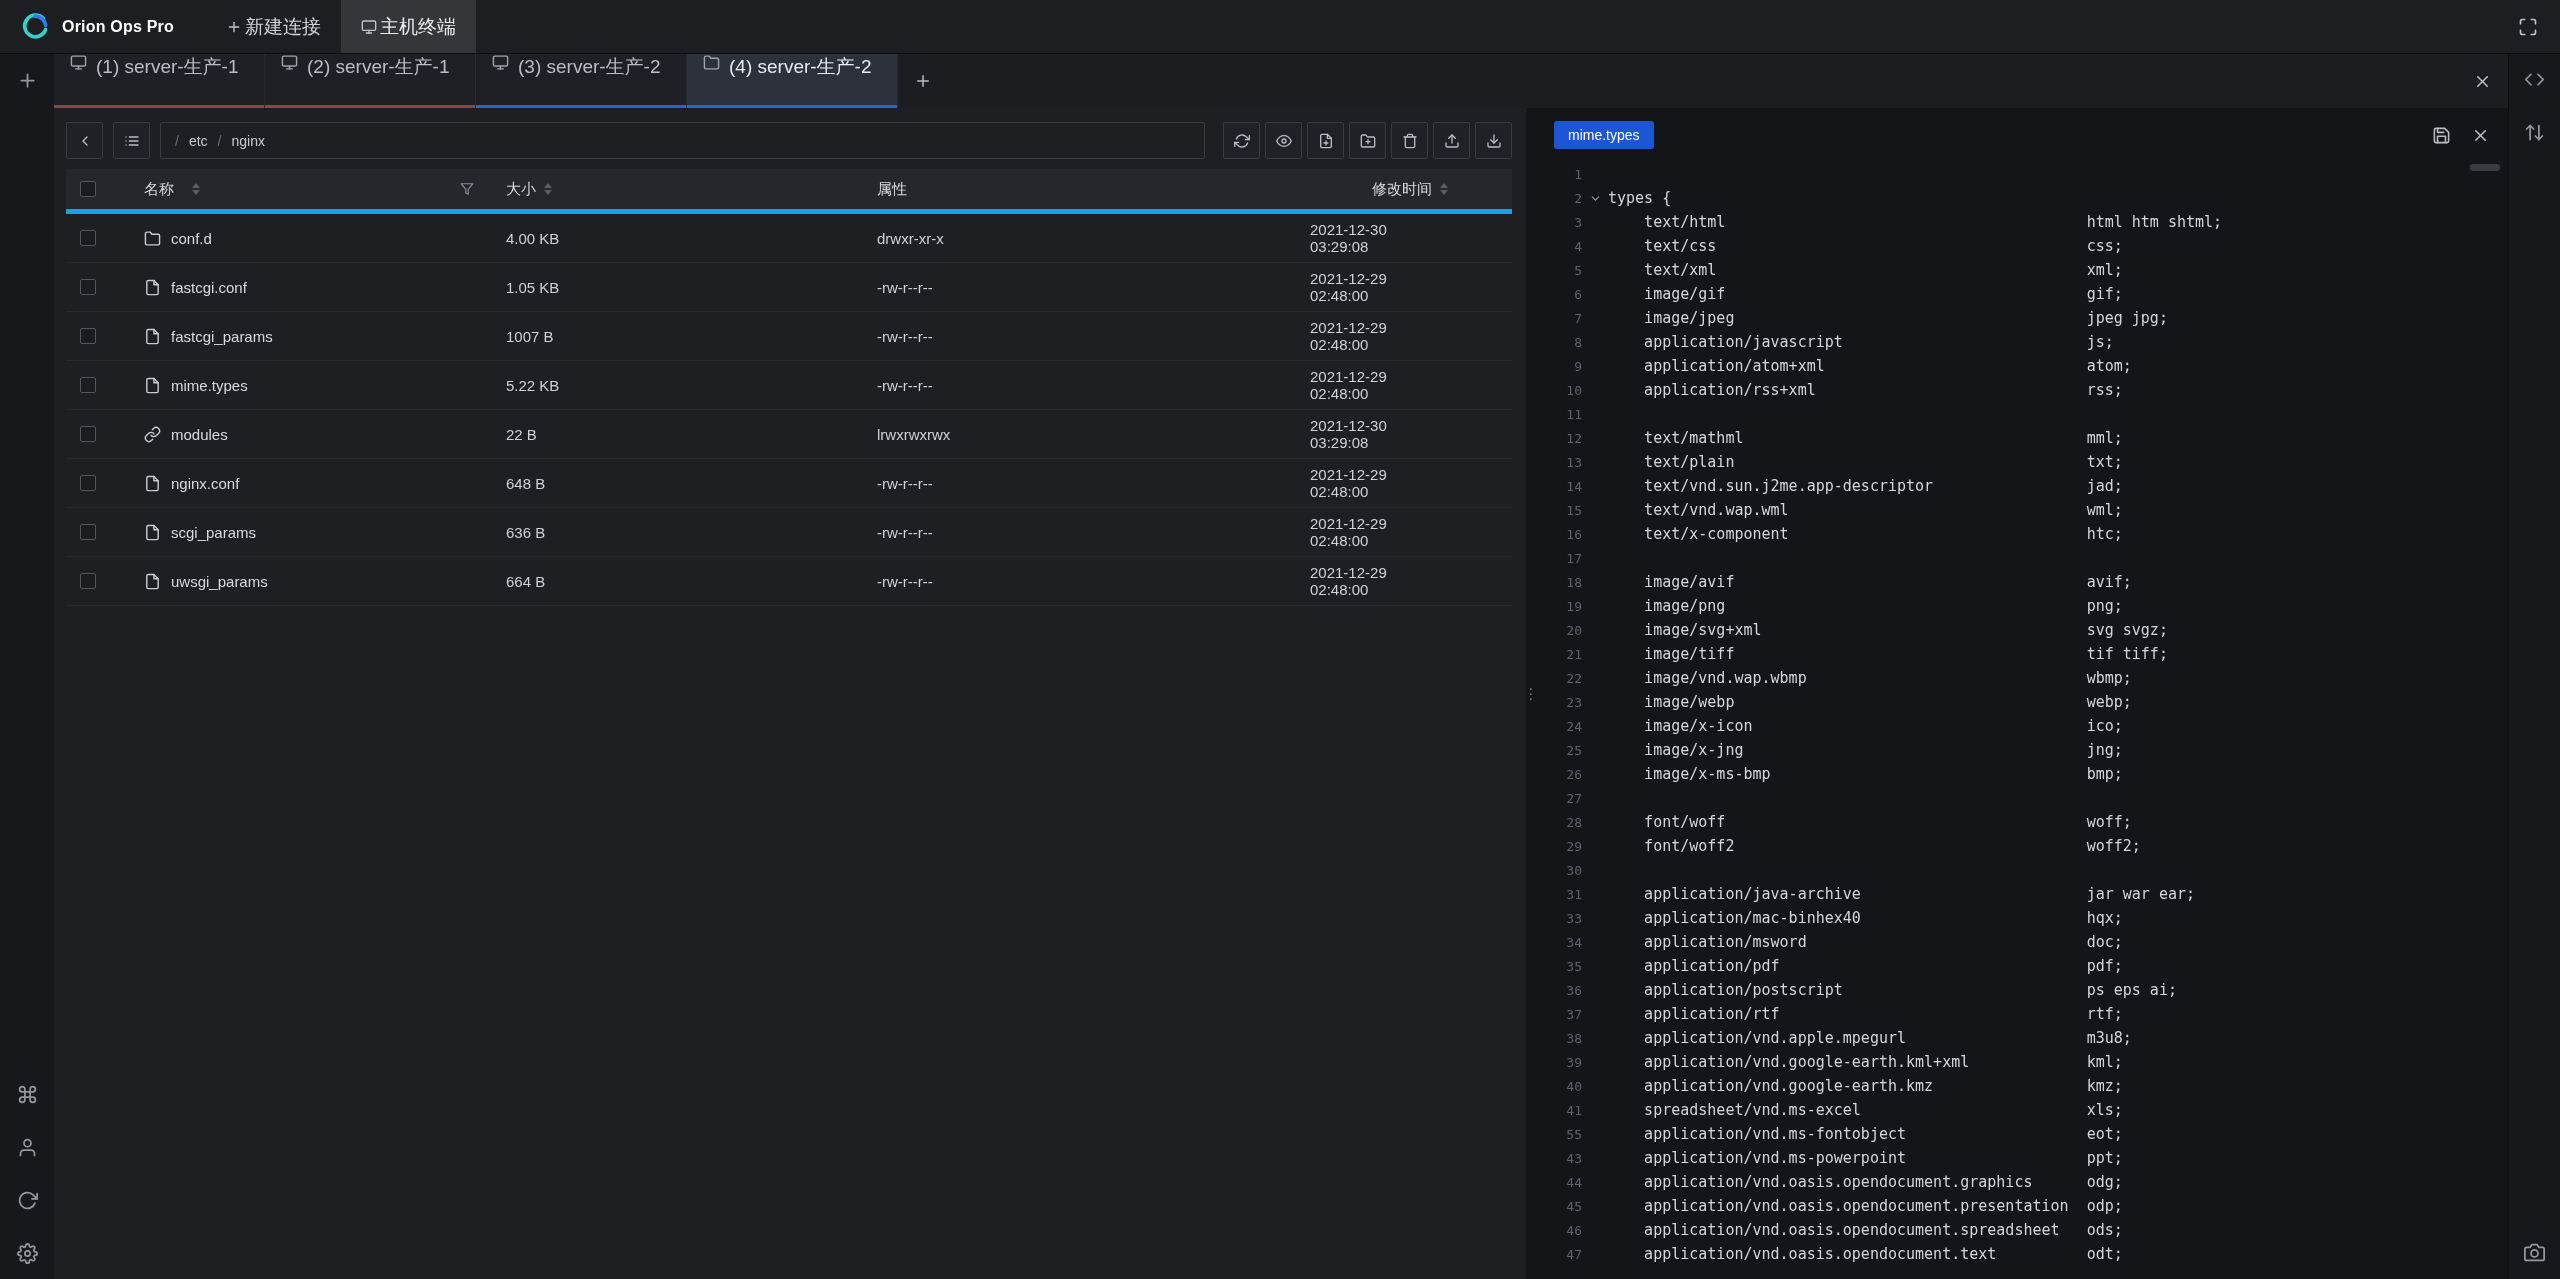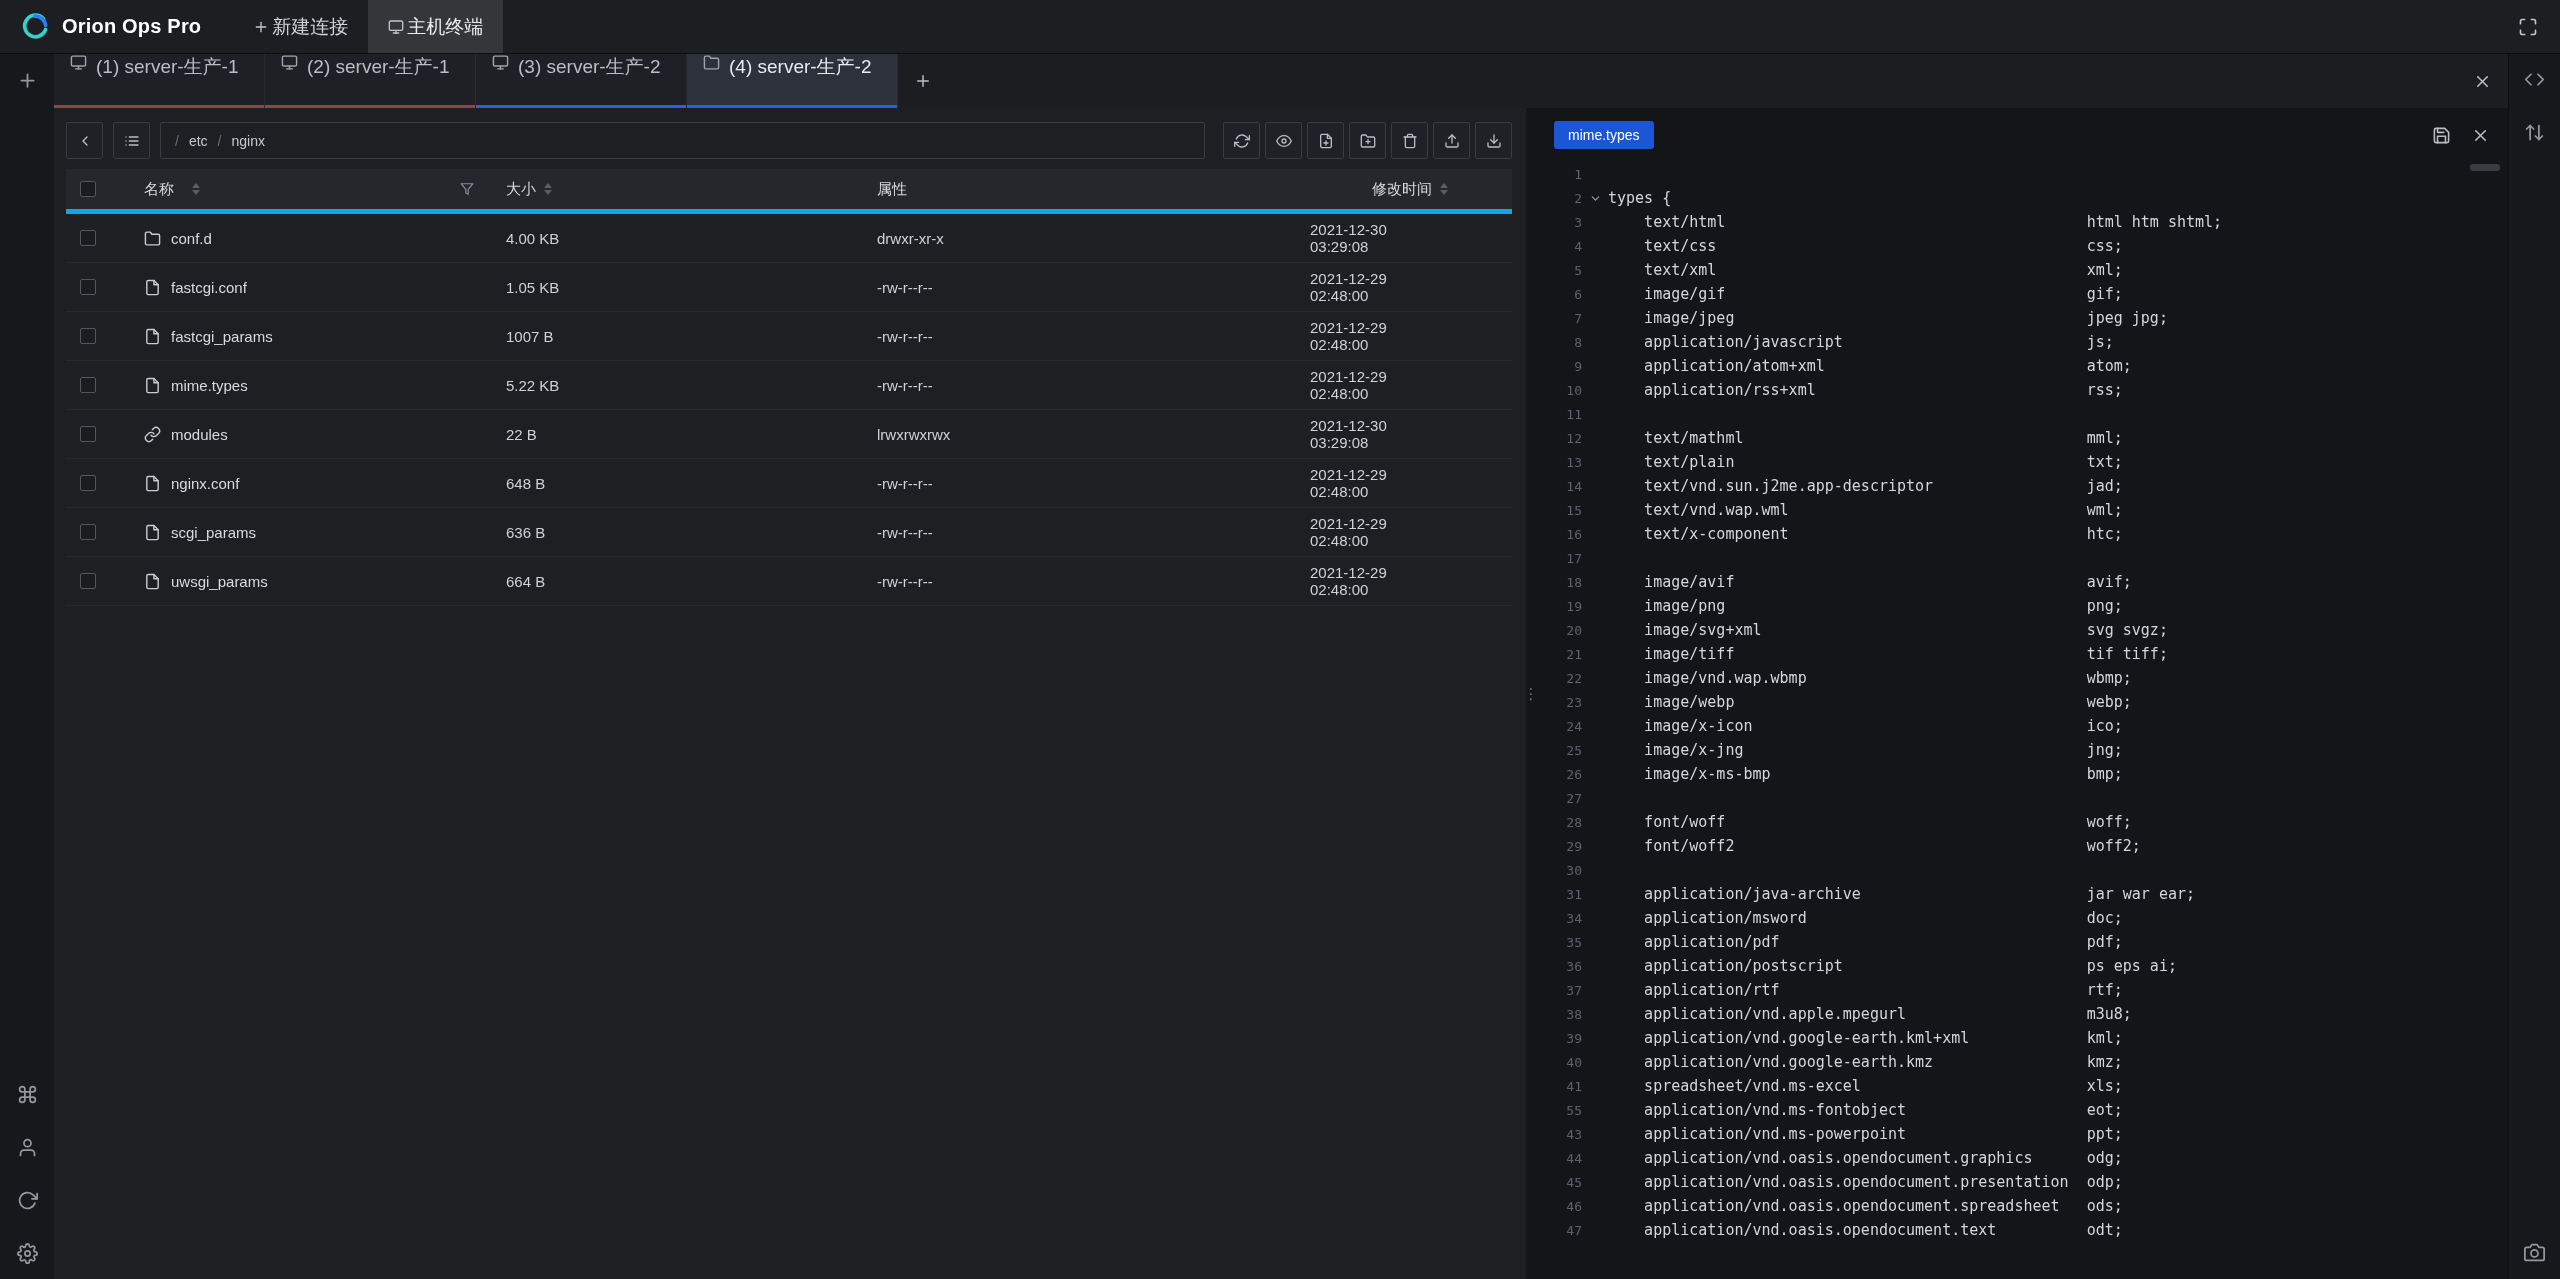--- a/index.html
+++ b/index.html
@@ -6,21 +6,21 @@
   html,body{width:2560px;height:1279px;overflow:hidden;background:#141519;
     font-family:"Liberation Sans","DejaVu Sans",sans-serif;color:#cfd2d8}
   .spacer{flex:1}
   .ic{display:inline-flex;align-items:center;justify-content:center;width:18px;height:18px;flex:none}
   .ic svg{width:100%;height:100%}
   .s16{width:16px;height:16px}.s17{width:17px;height:17px}
 
   
   .topbar{height:54px;background:#1d1e22;display:flex;align-items:center;padding-left:20px;border-bottom:1px solid #0d0d0f}
   .logo{width:30px;height:30px;margin-right:12px}
-  .app-title{font-size:20px;font-weight:700;color:#ffffff;margin-right:32px;letter-spacing:.2px}
+  .app-title{font-size:16px;font-weight:700;color:#ffffff;margin-right:32px;letter-spacing:.2px}
   .top-menu{display:flex;height:100%}
   .tmenu-item{height:100%;display:flex;align-items:center;gap:3px;padding:0 20px;font-size:19px;color:#cfd2d8;cursor:pointer}
   .tmenu-item.active{background:#35363a;color:#e9ebef}
   .tmenu-item .ic{color:#c2c5cb}
   .tb-ic{width:20px;height:20px;color:#c2c5cb;margin-right:22px;cursor:pointer}
 
   
   .app-row{display:flex;height:1225px}
   .left-rail{width:54px;background:#17181b;display:flex;flex-direction:column;align-items:center;padding:16px 0 15px}
   .right-rail{width:52px;background:#17181b;border-left:1px solid #0f0f12;display:flex;flex-direction:column;align-items:center;padding:15px 0 16px}
@@ -677,20 +677,25 @@
                 <span class="ln">30</span>
                 <span class="fold"></span>
                 <span class="ct"></span>
               </div>
               <div class="cl">
                 <span class="ln">31</span>
                 <span class="fold"></span>
                 <span class="ct">    application/java-archive                         jar war ear;</span>
               </div>
               <div class="cl">
+                <span class="ln">33</span>
+                <span class="fold"></span>
+                <span class="ct">    application/mac-binhex40                         hqx;</span>
+              </div>
+              <div class="cl">
                 <span class="ln">34</span>
                 <span class="fold"></span>
                 <span class="ct">    application/msword                               doc;</span>
               </div>
               <div class="cl">
                 <span class="ln">35</span>
                 <span class="fold"></span>
                 <span class="ct">    application/pdf                                  pdf;</span>
               </div>
               <div class="cl">

